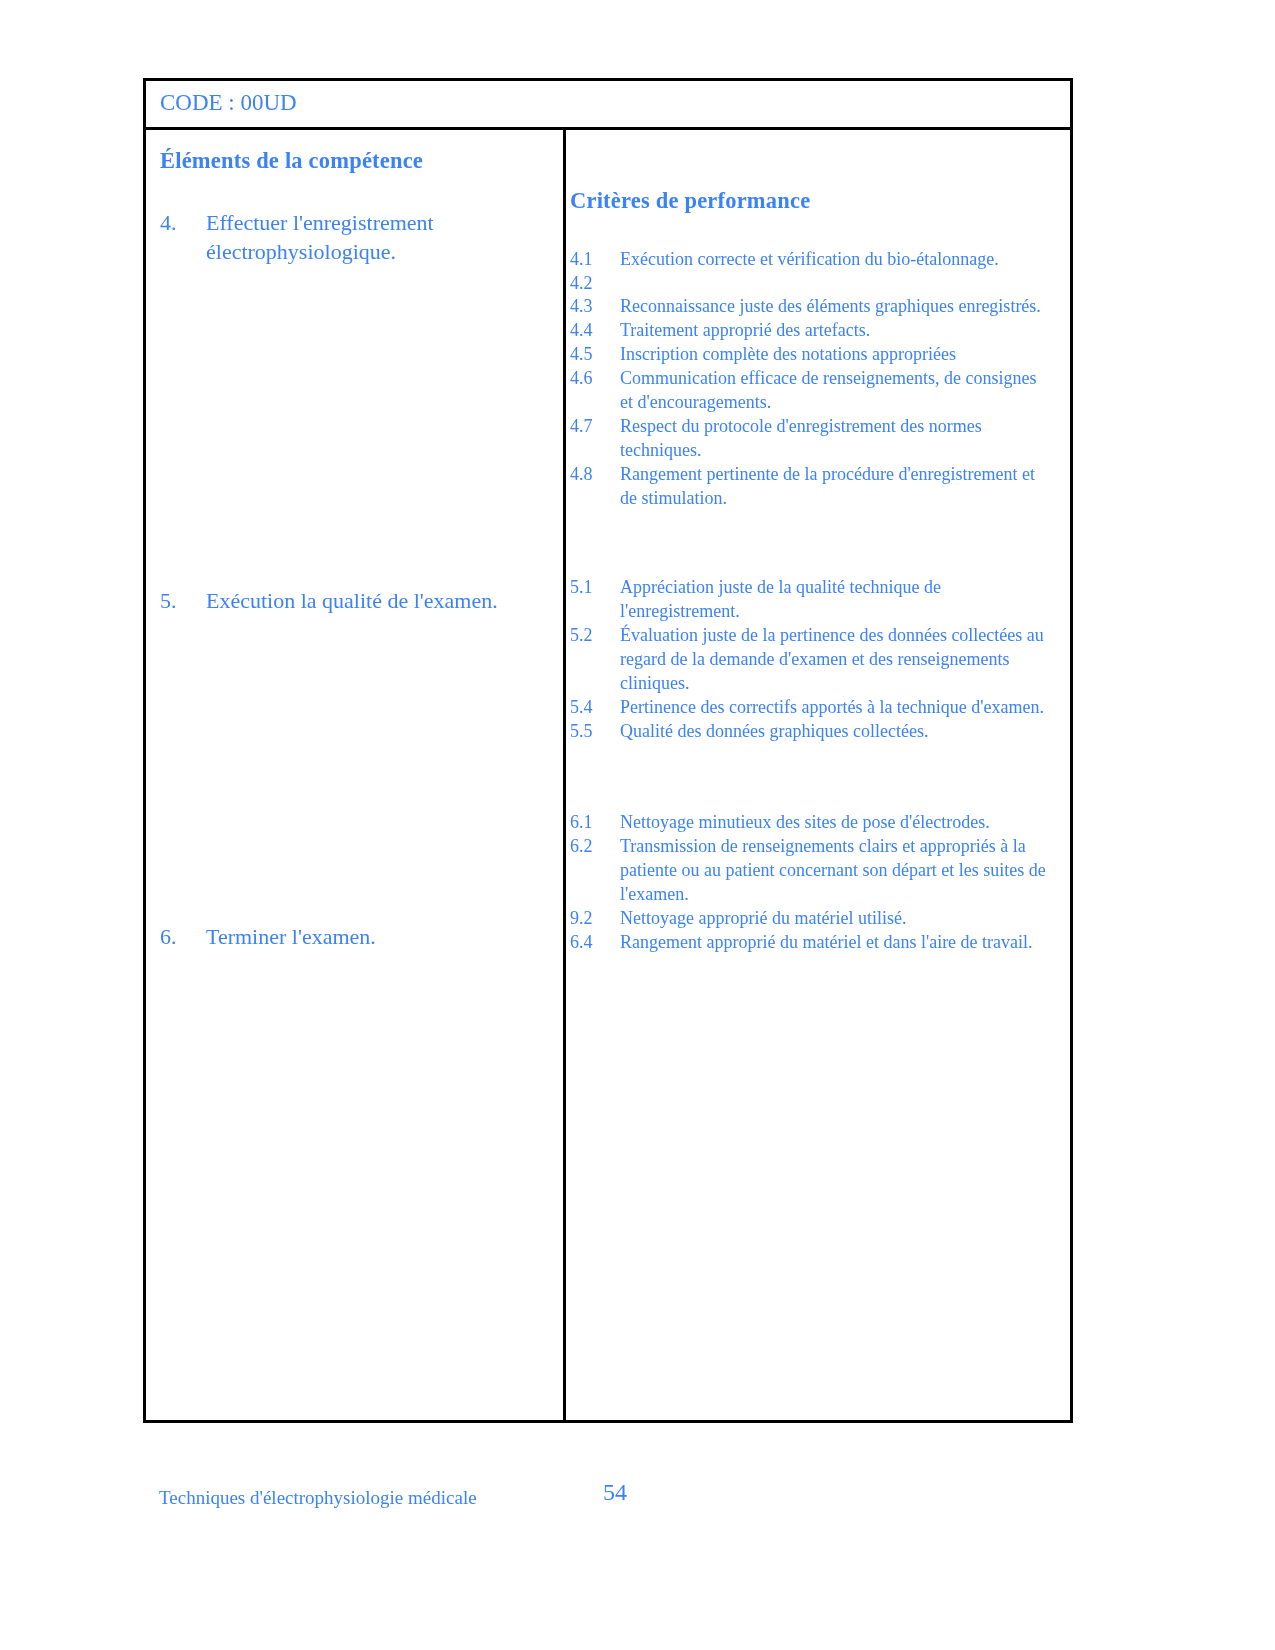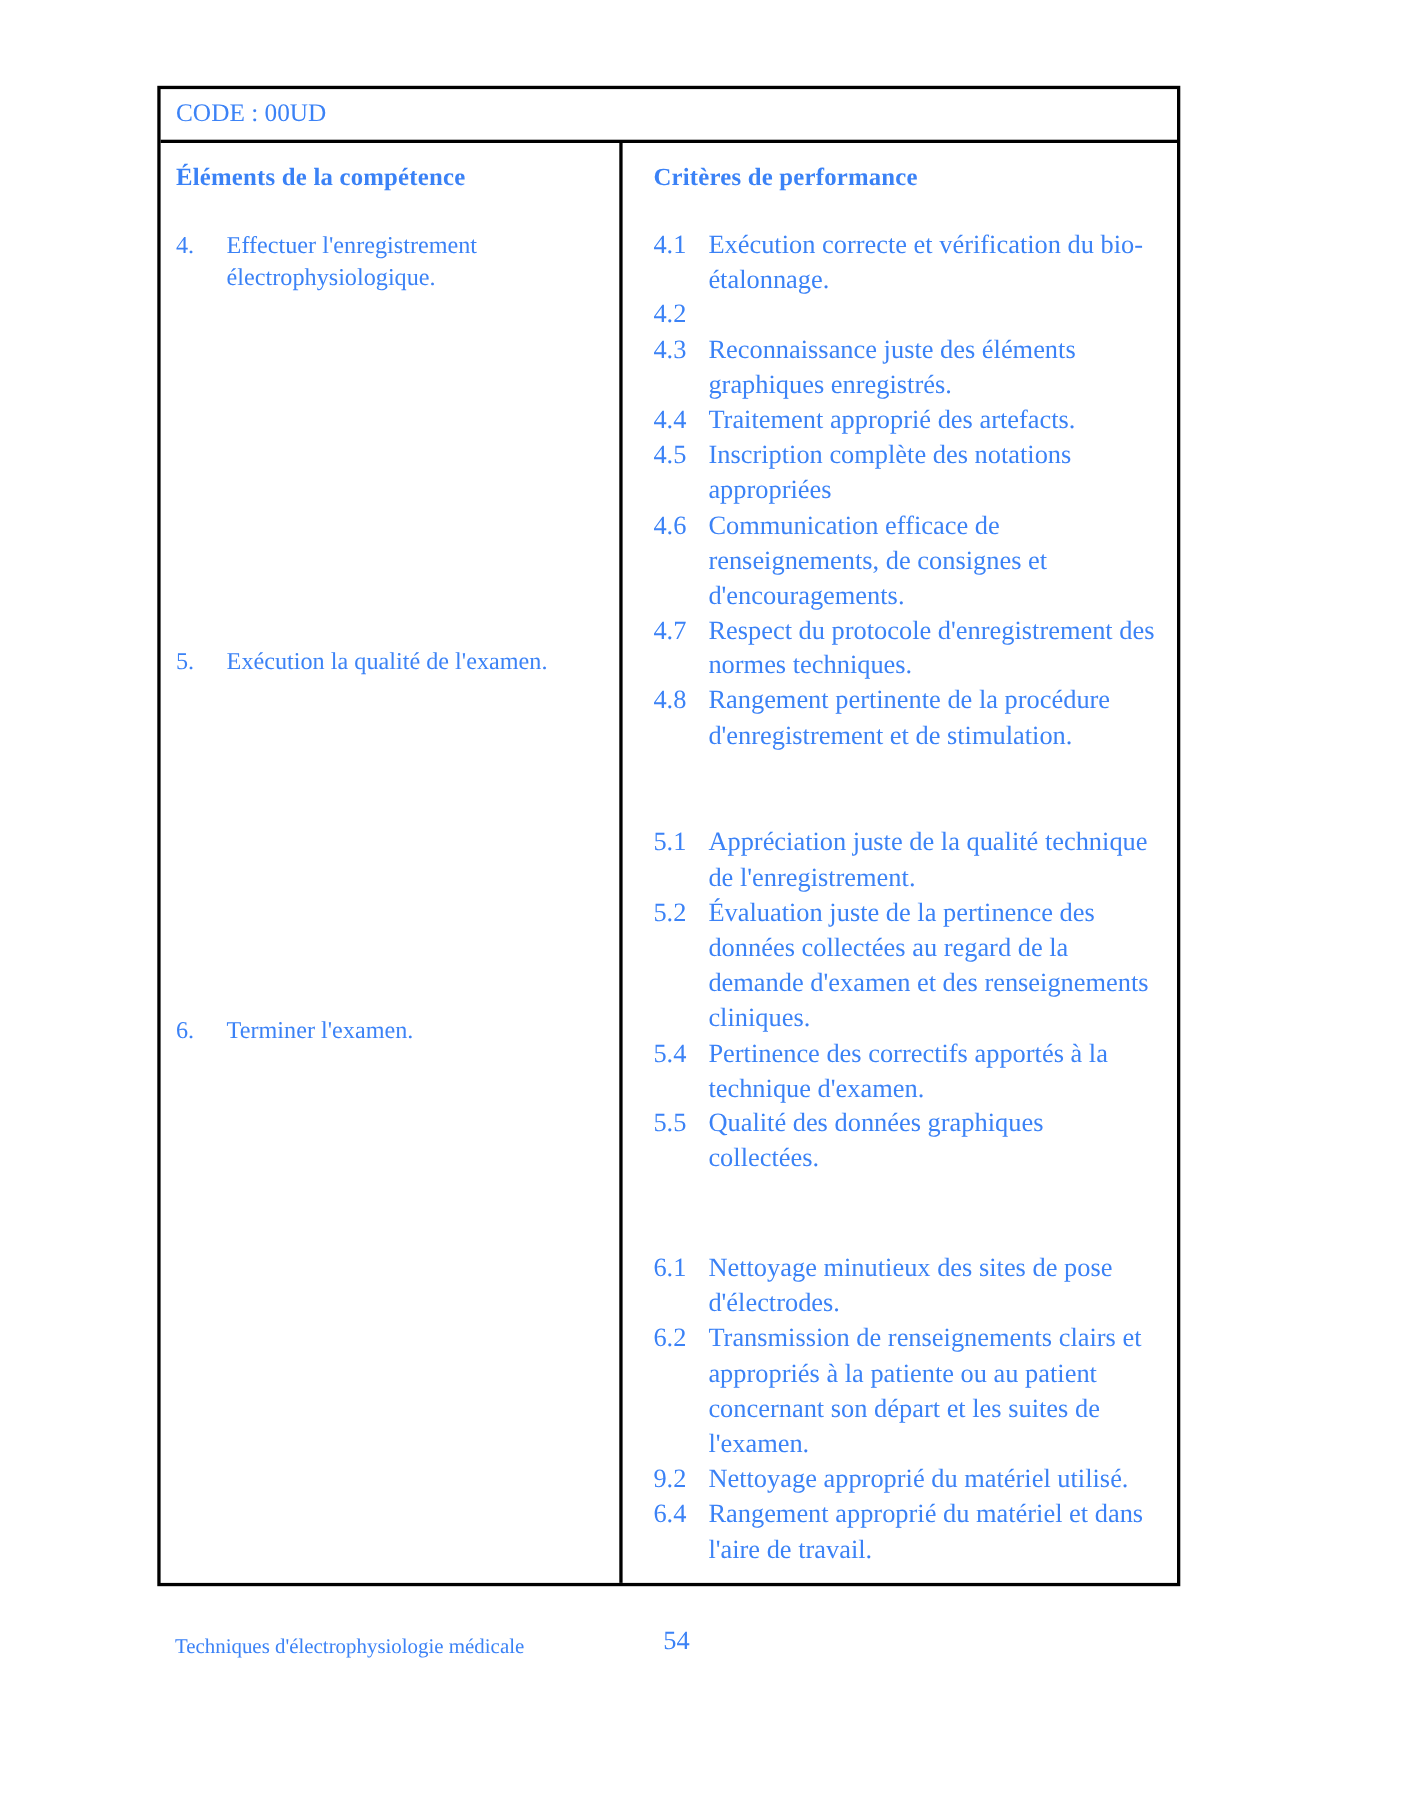--- a/index.html
+++ b/index.html
@@ -36,21 +36,22 @@
   }
   .col-left {
     width: 420px;
     box-sizing: border-box;
     border-right: 3px solid #000000;
     padding: 18px 18px 14px 14px;
   }
   .col-right {
     flex: 1;
     box-sizing: border-box;
-    padding: 18px 16px 14px 28px;
+    padding: 18px 16px 14px 4px;
+    margin-top: 40px;
   }
   .col-head {
     font-weight: bold;
     font-size: 22.5px;
     margin-bottom: 34px;
     letter-spacing: 0.2px;
   }
   .item {
     display: flex;
     font-size: 22px;
@@ -59,21 +60,21 @@
   }
   .item .num {
     flex: 0 0 auto;
     width: 46px;
   }
   .item .txt {
     flex: 1 1 auto;
   }
   .crit {
     display: flex;
-    font-size: 24px;
+    font-size: 18px;
     line-height: 1.33;
   }
   .crit .num {
     flex: 0 0 auto;
     width: 50px;
   }
   .crit .txt {
     flex: 1 1 auto;
   }
   .group-gap-1 { height: 65px; }

